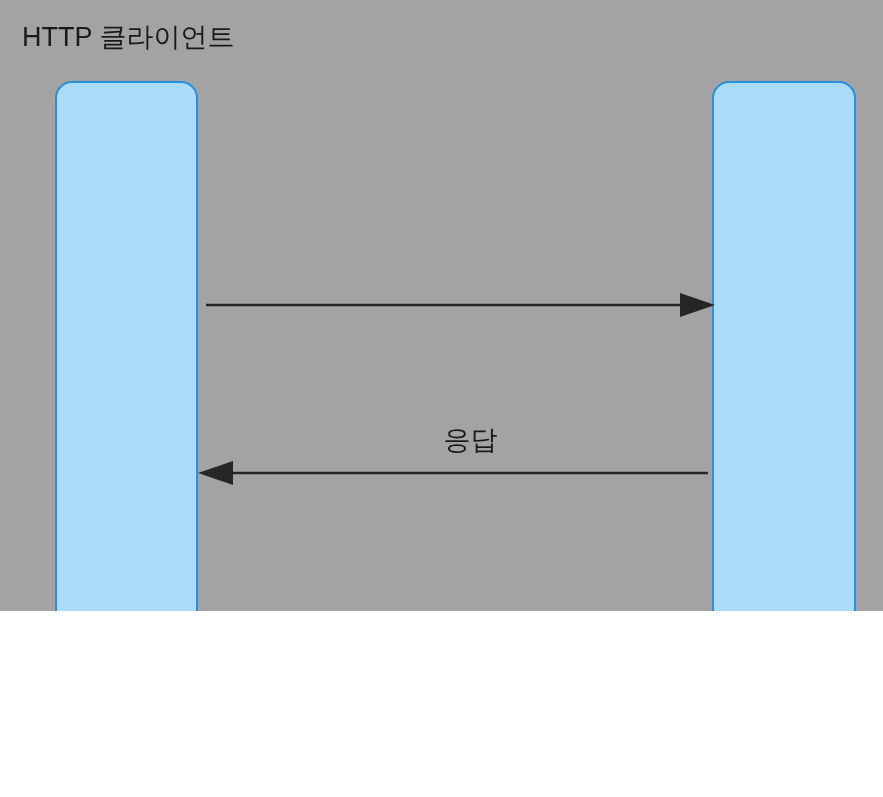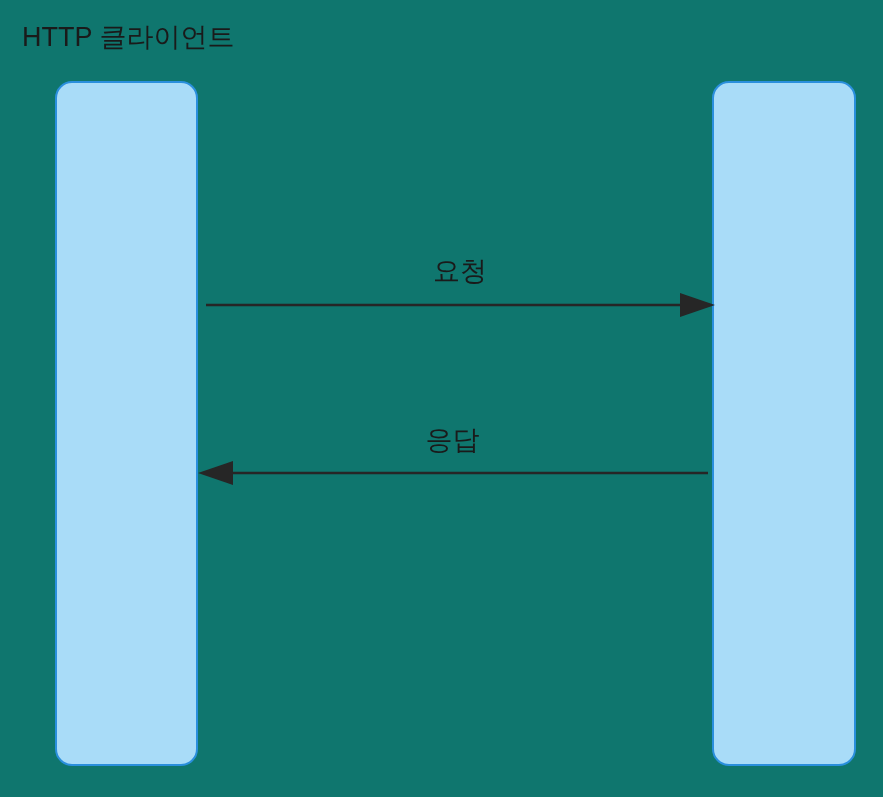--- a/index.html
+++ b/index.html
@@ -6,22 +6,22 @@
     margin: 0;
     padding: 0;
     background: #ffffff;
   }
   body {
     font-family: "Liberation Sans", "DejaVu Sans", sans-serif;
   }
   #canvas {
     position: relative;
     width: 883px;
-    height: 797px;
-    background: #0f766e;
+    height: 611px;
+    background: #a3a3a3;
     overflow: hidden;
   }
 
   
   .participant-label {
     position: absolute;
     font-size: 27px;
     line-height: 1;
     color: #1a1a1a;
     white-space: nowrap;
@@ -89,35 +89,35 @@
   #msg-response {
     left: 197px;
     top: 462px;
     width: 511px;
     height: 22px;
   }
   #msg-response-label {
     left: 197px;
     top: 427px;
     width: 511px;
+    padding-left: 18px;
   }
 </style>
 </head>
 <body>
 
 <div id="canvas">
 
   <div class="participant-label" id="label-client">HTTP 클라이언트</div>
 
 
   <div class="lifeline-box" id="lifeline-client"></div>
 
   <div class="lifeline-box" id="lifeline-server"></div>
 
-  <div class="message-label" id="msg-request-label">요청</div>
 
   <div class="message" id="msg-request">
     <svg width="510" height="22" viewBox="0 0 510 22">
       <line x1="1" y1="11" x2="478" y2="11" stroke="#262626" stroke-width="2.4"></line>
       <polygon points="510,11 475,23 475,-1" fill="#262626"></polygon>
     </svg>
   </div>
 
   <div class="message-label" id="msg-response-label">응답</div>
 

